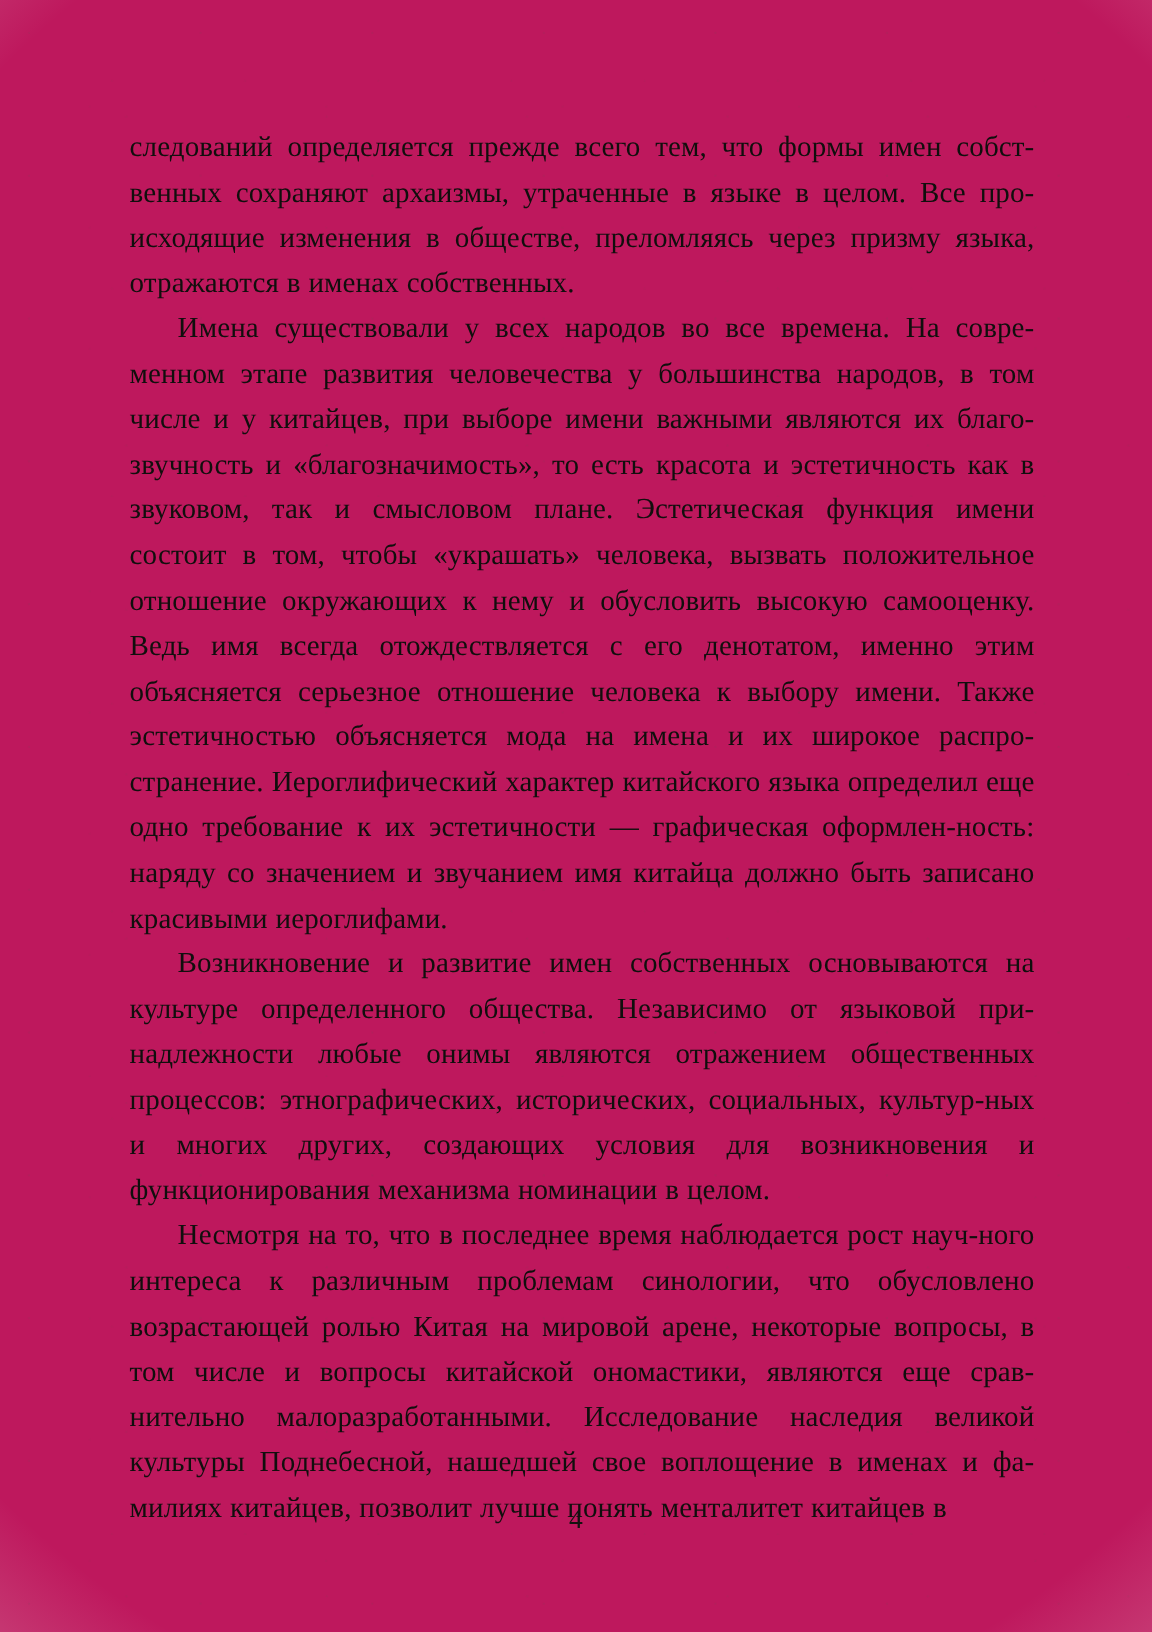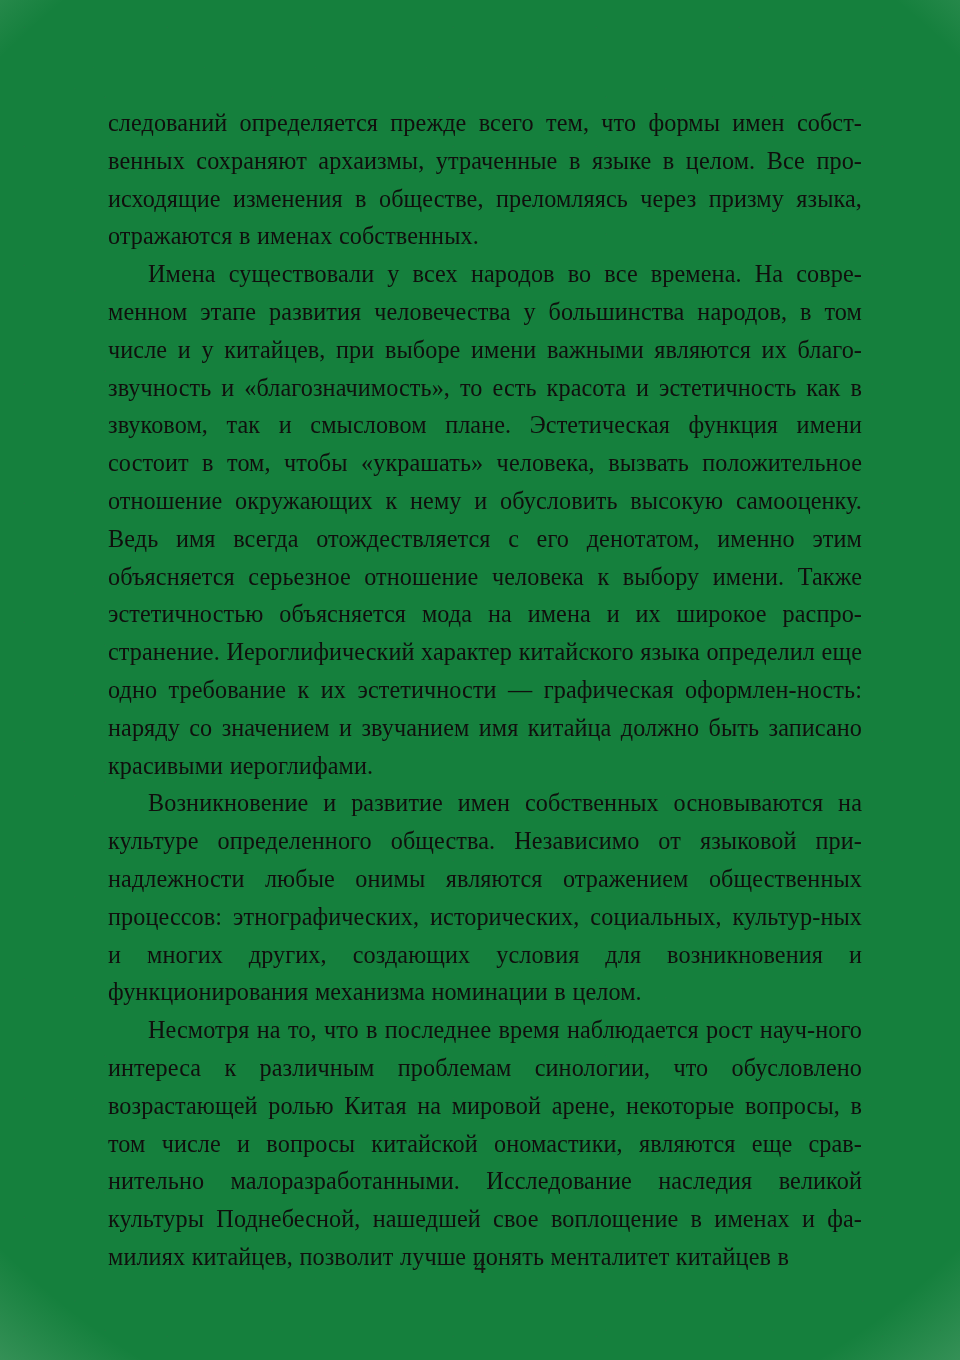--- a/index.html
+++ b/index.html
@@ -6,21 +6,21 @@
   html, body {
     margin: 0;
     padding: 0;
     background: #ffffff;
   }
 
   .page {
     position: relative;
     width: 960px;
     height: 1360px;
-    background: #15803d;
+    background: #be185d;
     overflow: hidden;
     font-family: "Liberation Serif", "DejaVu Serif", serif;
     color: #100f0d;
     -webkit-font-smoothing: none;
   }
 
   
   .paper-tone {
     position: absolute;
     inset: 0;

